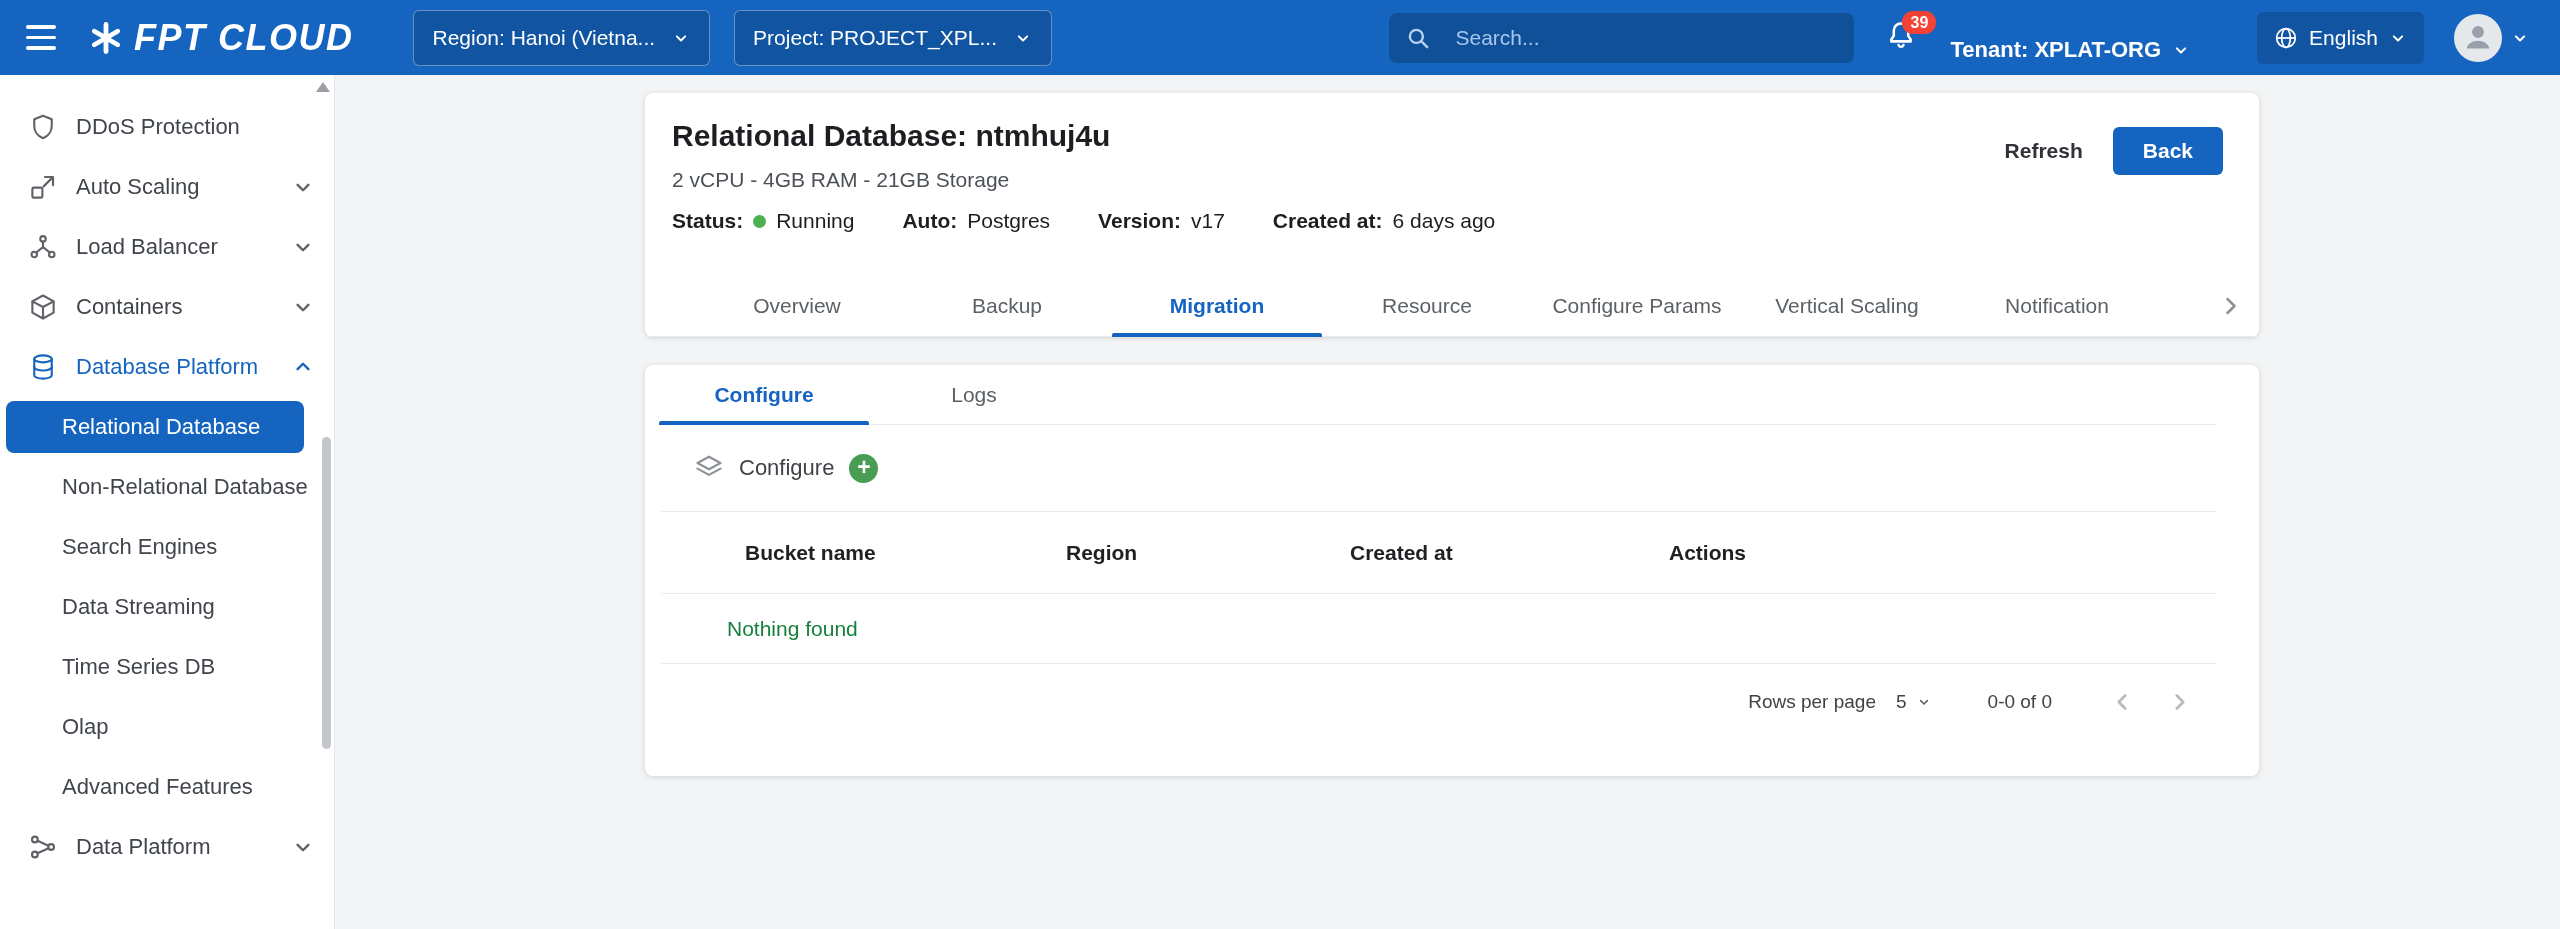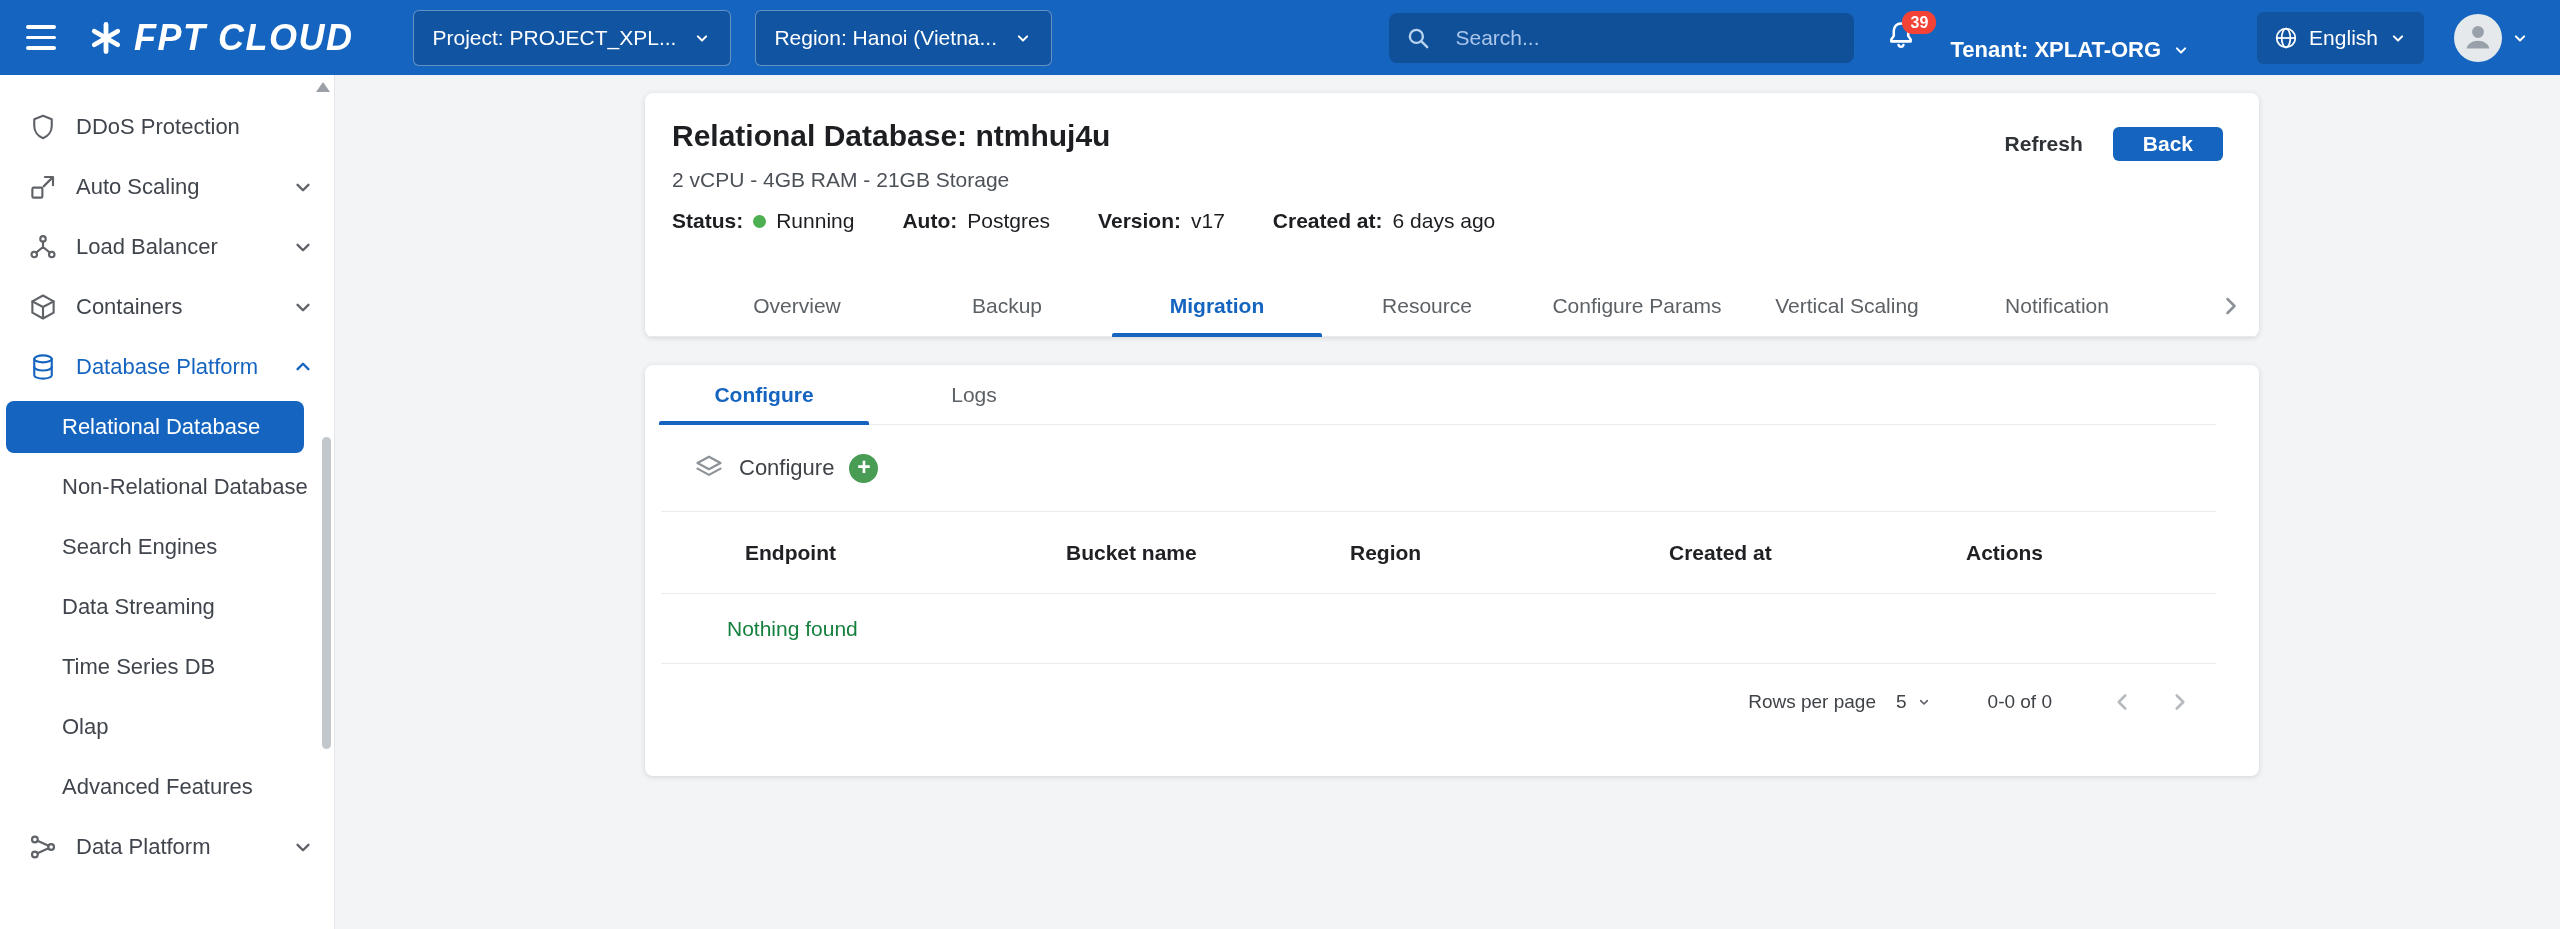--- a/index.html
+++ b/index.html
@@ -92,21 +92,21 @@
   
   .c1-top { display: flex; justify-content: space-between; align-items: flex-start; padding: 26px 36px 0 27px; }
   .page-title { font-size: 30px; font-weight: 700; color: #1c1e21; }
   .specs { margin-top: 15px; font-size: 21px; color: #4c5158; }
   .status-row { margin-top: 17px; display: flex; align-items: center; font-size: 21px; color: #1c1e21; }
   .sgroup { display: flex; align-items: center; gap: 10px; margin-right: 48px; }
   .lbl { font-weight: 700; }
   .dot { width: 13px; height: 13px; border-radius: 50%; background: #4caf50; }
   .actions { display: flex; align-items: center; gap: 30px; margin-top: 8px; }
   .btn-refresh { font-size: 21px; font-weight: 600; color: #2f3337; background: none; border: none; cursor: pointer; font-family: "Liberation Sans", sans-serif; }
-  .btn-back { font-size: 21px; font-weight: 600; color: #fff; background: #1565c0; border: none; border-radius: 6px; padding: 5px 30px; cursor: pointer; font-family: "Liberation Sans", sans-serif; }
+  .btn-back { font-size: 21px; font-weight: 600; color: #fff; background: #1565c0; border: none; border-radius: 6px; padding: 12px 30px; cursor: pointer; font-family: "Liberation Sans", sans-serif; }
   .tabbar { margin-top: 42px; display: flex; align-items: stretch; padding-left: 47px; border-bottom: 1px solid #e9ebee; height: 62px; }
   .tab { width: 210px; display: flex; align-items: center; justify-content: center; font-size: 21px; color: #5c6166; font-weight: 500; cursor: pointer; position: relative; white-space: nowrap; }
   .tab.active { color: #1565c0; font-weight: 600; }
   .tab.active::after { content: ""; position: absolute; left: 0; right: 0; bottom: -1px; height: 4px; background: #1565c0; border-radius: 2px 2px 0 0; }
   .tab-scroll { margin-left: auto; align-self: center; margin-right: 14px; width: 28px; height: 28px; fill: none; stroke: #8d9298; stroke-width: 2.2; stroke-linecap: round; stroke-linejoin: round; cursor: pointer; }
 
   
   .card2 { margin-top: 28px; padding-bottom: 36px; }
   .inner-tabs { display: flex; margin: 18px 43px 0 14px; border-bottom: 1px solid #e9ebee; height: 60px; }
   .section-head { display: flex; align-items: center; gap: 15px; margin: 0 43px 0 16px; padding: 28px 0 28px 33px; border-bottom: 1px solid #e9ebee; }
@@ -139,28 +139,28 @@
     <div class="logo">
       <svg class="logo-star" viewBox="0 0 24 24">
           <g stroke="#fff" stroke-width="3.2" stroke-linecap="round">
             <line x1="12" y1="3" x2="12" y2="21"></line>
             <line x1="4.2" y1="7.5" x2="19.8" y2="16.5"></line>
             <line x1="4.2" y1="16.5" x2="19.8" y2="7.5"></line>
           </g>
         </svg>
       <span>FPT CLOUD</span>
     </div>
+    <div class="nav-select region">
+      <span>Region: Hanoi (Vietna...</span>
+      <svg class="caret-w" viewBox="0 0 24 24">
+          <polyline points="7 10 12 15 17 10"></polyline>
+        </svg>
+    </div>
     <div class="nav-select project">
       <span>Project: PROJECT_XPL...</span>
-      <svg class="caret-w" viewBox="0 0 24 24">
-          <polyline points="7 10 12 15 17 10"></polyline>
-        </svg>
-    </div>
-    <div class="nav-select region">
-      <span>Region: Hanoi (Vietna...</span>
       <svg class="caret-w" viewBox="0 0 24 24">
           <polyline points="7 10 12 15 17 10"></polyline>
         </svg>
     </div>
 
     <div class="nav-right">
       <div class="search-box">
         <svg viewBox="0 0 24 24">
             <circle cx="10.5" cy="10.5" r="6"></circle>
             <line x1="15.2" y1="15.2" x2="20.5" y2="20.5"></line>
@@ -347,21 +347,20 @@
       <div class="section-head">
         <svg class="layers-icon" viewBox="0 0 24 24">
             <path d="M12 3L2.8 8 12 13l9.2-5z"></path>
             <path d="M2.8 12.5L12 17.5l9.2-5"></path>
           </svg>
         <span class="section-title">Configure</span>
         <span class="plus-btn">+</span>
       </div>
       <div class="table-wrap">
         <div class="thead">
-          <div>Endpoint</div>
           <div>Bucket name</div>
           <div>Region</div>
           <div>Created at</div>
           <div>Actions</div>
         </div>
         <div class="empty-row">
           <span>Nothing found</span>
         </div>
         <div class="pager">
           <span class="rpp-label">Rows per page</span>

